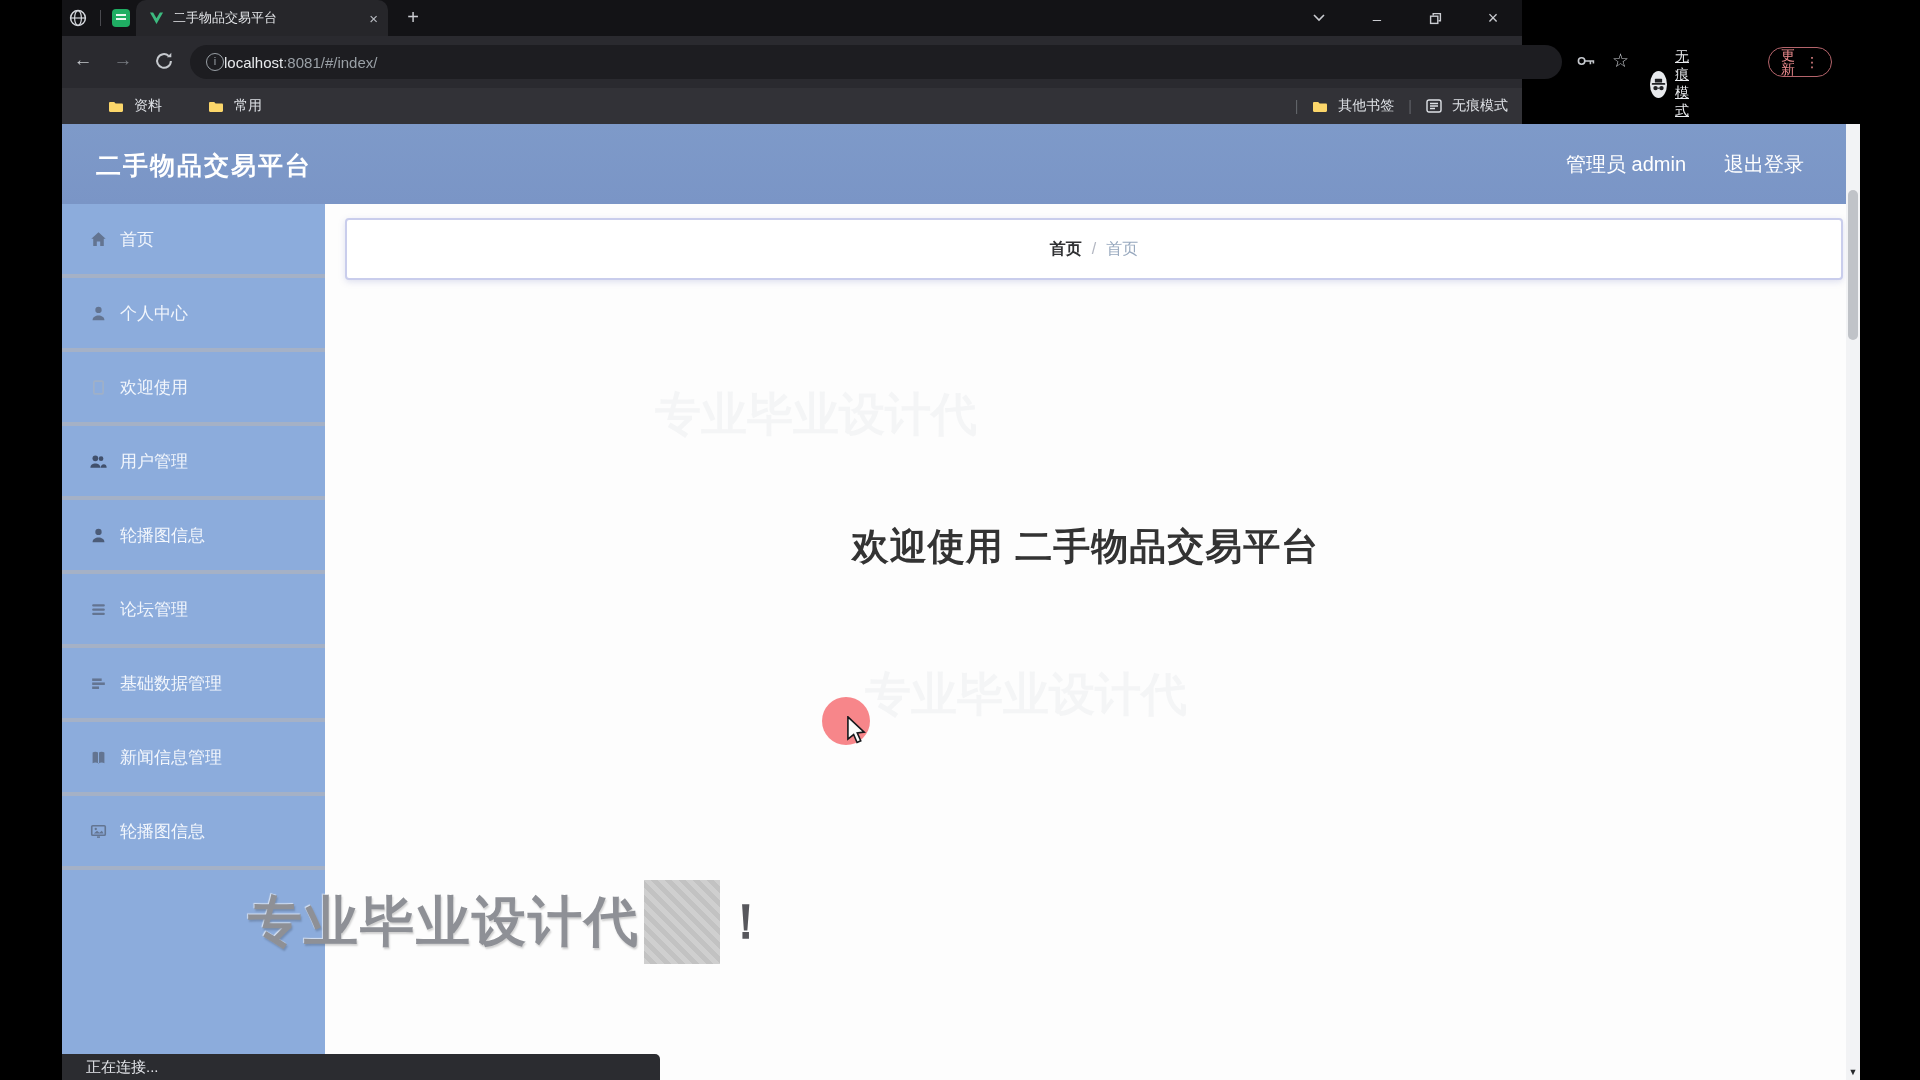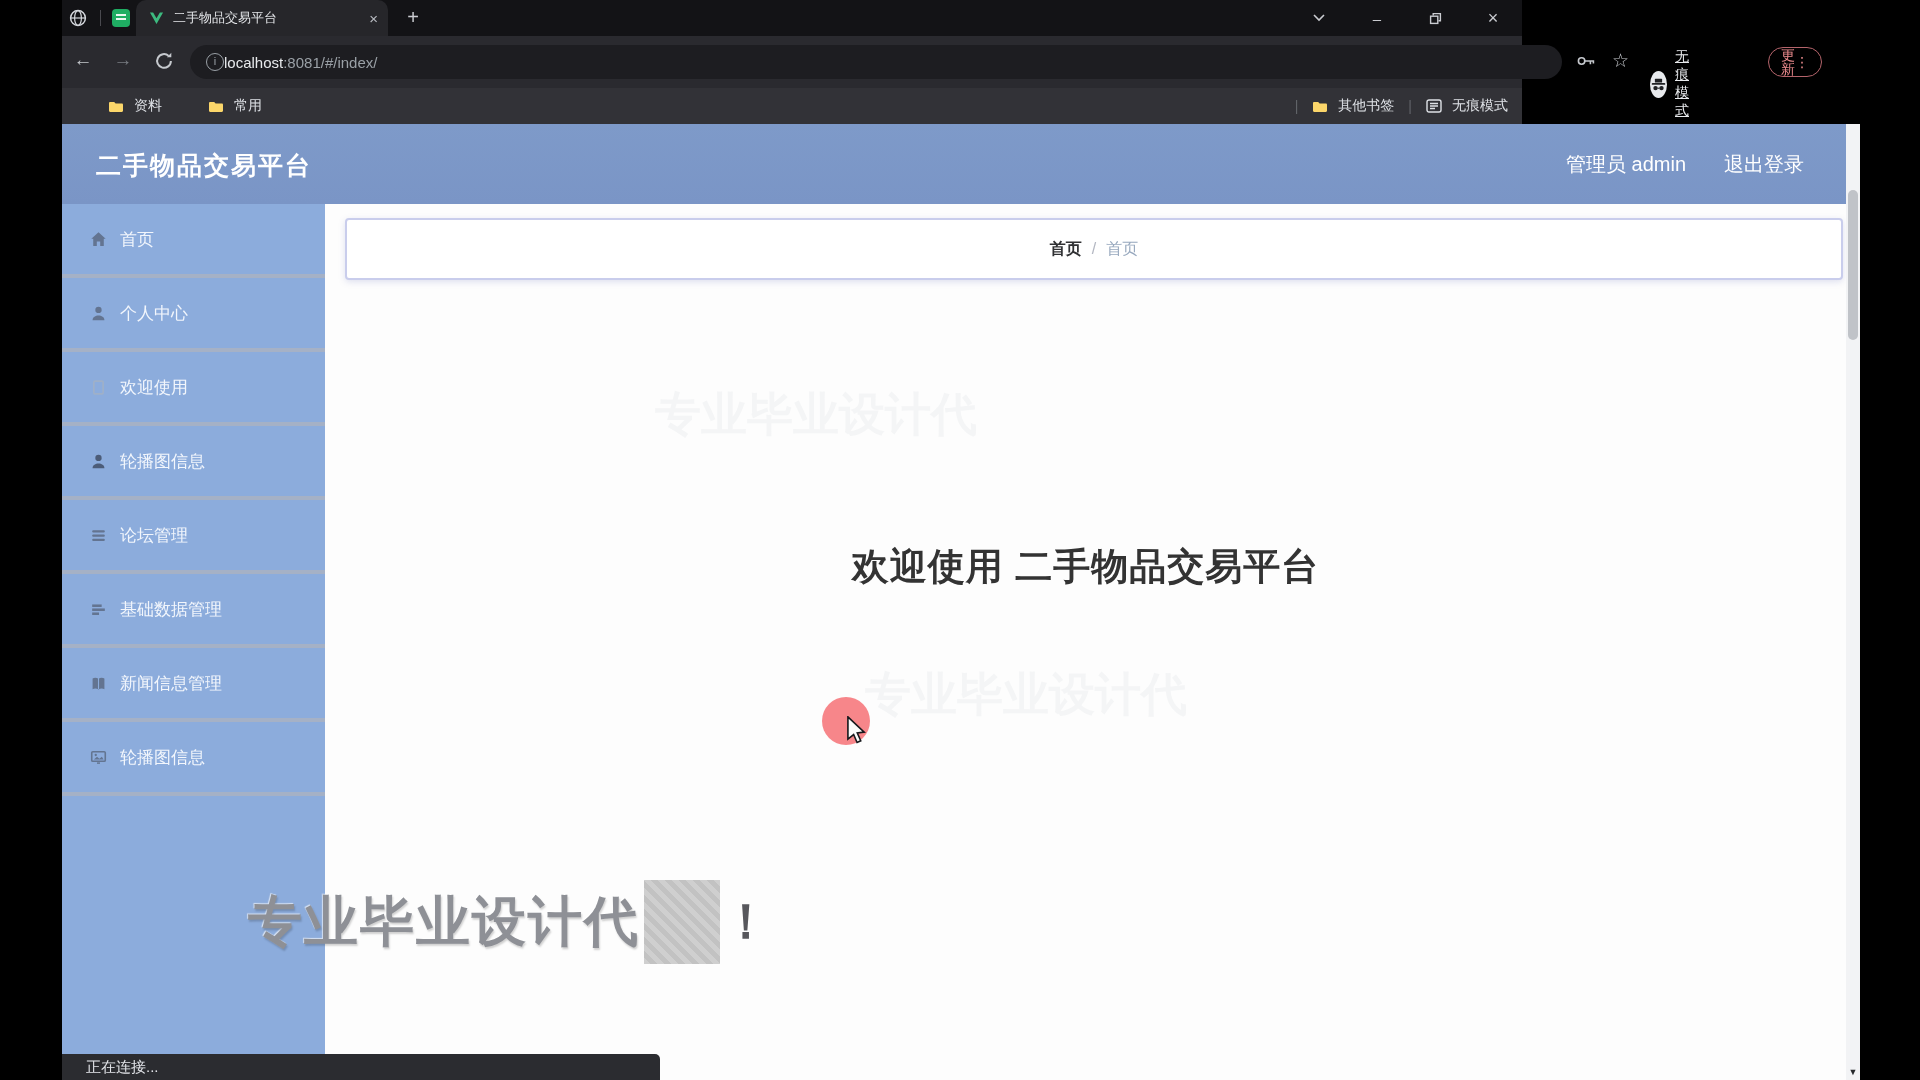--- a/index.html
+++ b/index.html
@@ -31,21 +31,21 @@
            font-size:11px;line-height:15px;text-align:center;flex:0 0 auto;}
   .info-ic::after{content:"i";}
   .url-host{color:#e8eaed;font-size:15px;}
   .url-rest{color:#9aa0a6;font-size:15px;}
   .key-ic{position:absolute;left:1514px;top:17px;width:20px;height:16px;}
   .star-ic{position:absolute;left:1550px;top:13px;font-size:19px;color:#c6c9ce;}
   .incog{position:absolute;left:1588px;top:12px;display:flex;align-items:center;gap:8px;}
   .incog-badge{width:27px;height:27px;border-radius:50%;background:#e8eaed;display:flex;align-items:center;justify-content:center;}
   .incog-label{color:#e8eaed;font-size:14px;text-decoration:underline;}
   .update-pill{position:absolute;left:1706px;top:11px;height:30px;border:1.5px solid #b4646b;border-radius:16px;
-               display:flex;align-items:center;padding:0 12px;box-sizing:border-box;}
+               display:flex;align-items:center;gap:10px;padding:0 12px;box-sizing:border-box;}
   .update-label,.kebab{color:#ef8d90;font-size:14px;line-height:1;}
 
   
   .bookmarksbar{position:absolute;left:0;top:88px;width:100%;height:36px;background:#323237;
                 display:flex;align-items:center;font-size:14px;color:#dee1e6;box-sizing:border-box;padding:0 14px 0 46px;}
   .bm-item{display:flex;align-items:center;gap:10px;margin-right:46px;}
   .bm-right{margin-left:auto;display:flex;align-items:center;gap:14px;}
   .bm-vsep{color:#606368;font-size:14px;}
   .bm-item.right{margin-right:0;}
 
@@ -62,21 +62,21 @@
   .mi{width:20px;height:20px;margin-right:12px;display:flex;align-items:center;justify-content:center;flex:0 0 auto;}
 
   .content{position:absolute;left:263px;top:80px;width:1521px;height:876px;background:#fdfdfd;}
   .crumbbox{position:absolute;left:20px;top:14px;width:1498px;height:62px;background:#fff;
             border:2px solid #c9cdec;border-radius:4px;box-shadow:0 2px 6px rgba(130,140,200,.25);
             display:flex;align-items:center;justify-content:center;font-size:16px;box-sizing:border-box;}
   .crumb-root{color:#303133;font-weight:bold;}
   .crumb-sep{color:#b3b7c2;margin:0 10px;}
   .crumb-cur{color:#97a8be;}
   .welcome{position:absolute;left:0;top:318px;width:100%;text-align:center;
-           font-size:37px;font-weight:bold;color:#333;letter-spacing:1px;margin-top:20px;}
+           font-size:37px;font-weight:bold;color:#333;letter-spacing:1px;}
   .ghost{position:absolute;font-weight:bold;color:rgba(165,172,185,0.10);white-space:nowrap;}
 
   .cursor-halo{position:absolute;left:760px;top:573px;width:48px;height:48px;border-radius:50%;
                background:#f6797d;opacity:.9;z-index:25;}
   .cursor-arrow{position:absolute;left:784px;top:592px;z-index:26;}
 
   .watermark{position:absolute;left:186px;top:756px;z-index:30;display:flex;align-items:center;
              font-size:54px;font-weight:bold;color:#8e9096;letter-spacing:2px;
              text-shadow:1px 2px 2px rgba(0,0,0,.18),-1px -1px 1px rgba(255,255,255,.65);}
   .wm-censor{width:76px;height:84px;margin-left:4px;flex:0 0 auto;
@@ -233,20 +233,31 @@
         <div class="menu-item">
           <span class="mi">
             <svg width="19" height="19" viewBox="0 0 18 18">
                 <rect x="4.6" y="3" width="8.8" height="12" rx="1" fill="none" stroke="#9fb0c8" stroke-width="1.6"></rect>
               </svg>
           </span>
           <span>欢迎使用</span>
         </div>
         <div class="menu-item">
           <span class="mi">
+            <svg width="20" height="19" viewBox="0 0 18 18" fill="#41506c">
+                <circle cx="6.5" cy="6" r="2.7"></circle>
+                <circle cx="11.9" cy="6.3" r="2.2"></circle>
+                <path d="M1.8 15c0-2.8 2.4-4 4.7-4s4.7 1.2 4.7 4z"></path>
+                <path d="M11.4 15c.2-2.2 1.5-3.4 3.2-3.4 1.4 0 2.6.9 2.6 3.4z"></path>
+              </svg>
+          </span>
+          <span>用户管理</span>
+        </div>
+        <div class="menu-item">
+          <span class="mi">
             <svg width="19" height="19" viewBox="0 0 18 18" fill="#4c5c78">
                 <circle cx="9" cy="5.6" r="3"></circle>
                 <path d="M3.4 15.4c0-3 2.8-4.4 5.6-4.4s5.6 1.4 5.6 4.4z"></path>
               </svg>
           </span>
           <span>轮播图信息</span>
         </div>
         <div class="menu-item">
           <span class="mi">
             <svg width="19" height="19" viewBox="0 0 18 18" fill="#5c6b84" opacity=".85">

